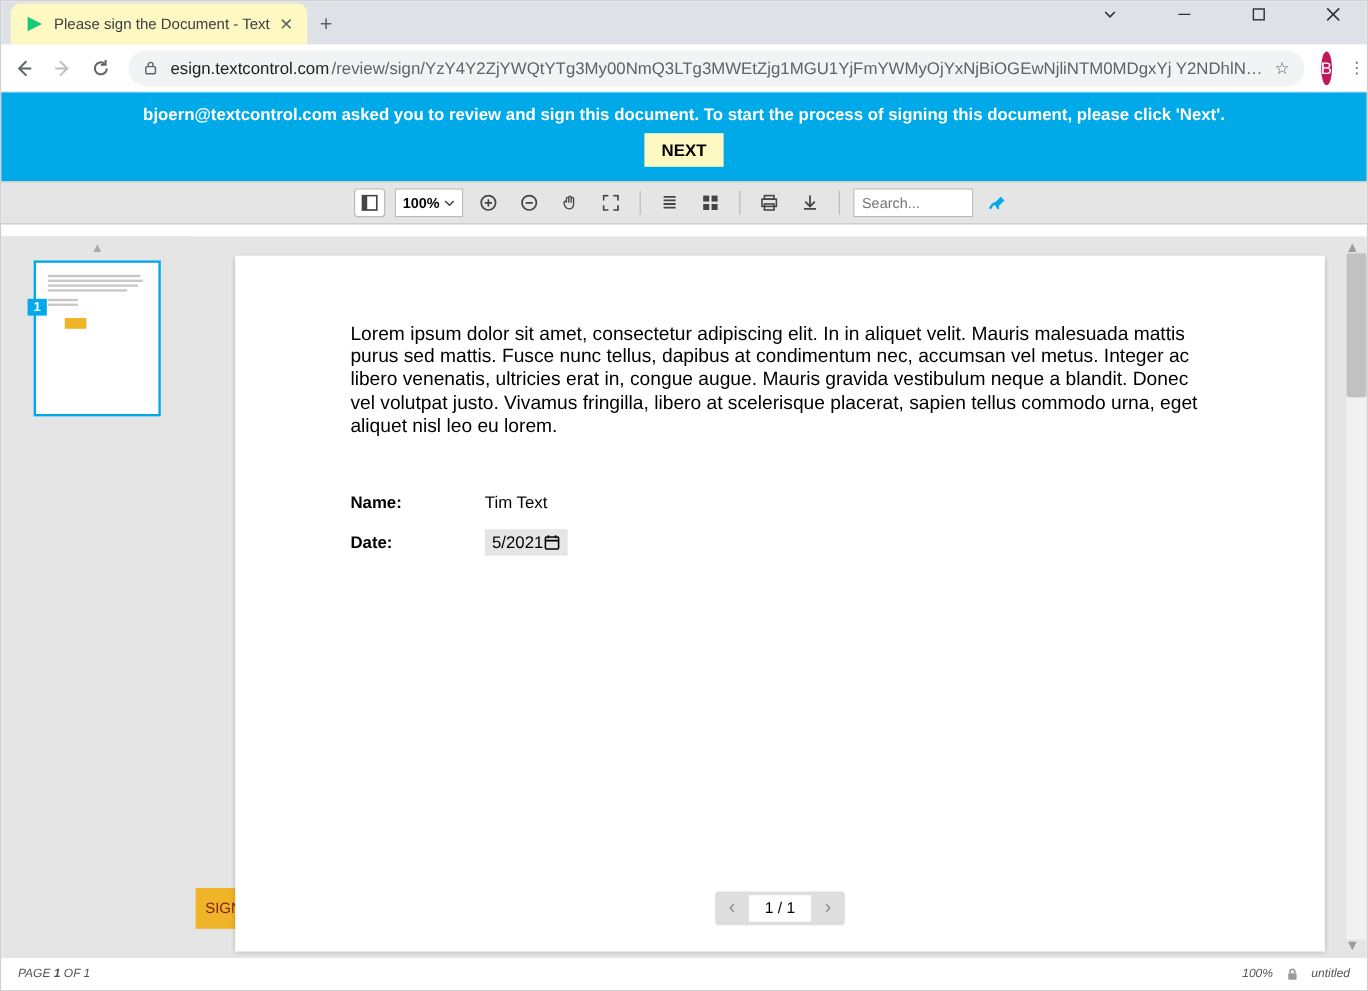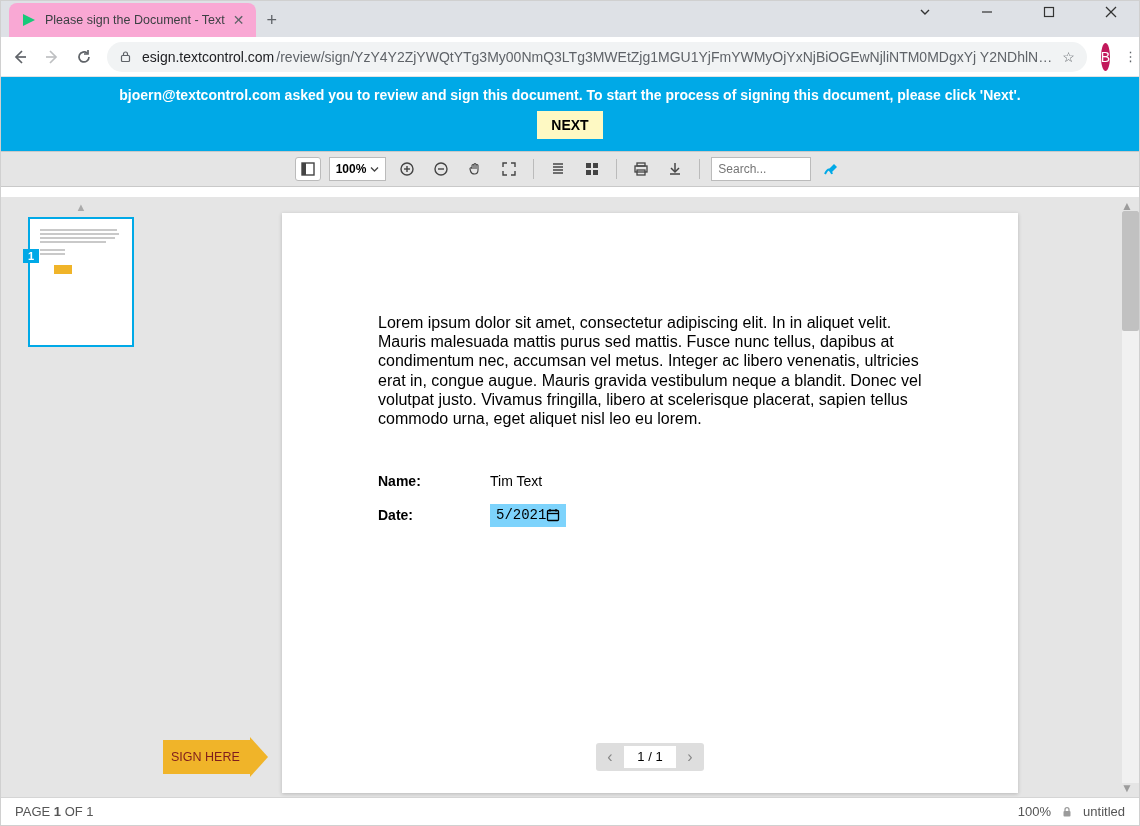--- a/index.html
+++ b/index.html
@@ -1,20 +1,20 @@
 <!DOCTYPE html>
 <html><head>
 <meta charset="utf-8">
 <style>
   * { box-sizing: border-box; }
   html, body { margin:0; padding:0; font-family: "Segoe UI", Arial, sans-serif; font-size:13px; background:#fff; color:#000; }
   body { width:1140px; height:826px; overflow:hidden; position:relative; border:1px solid #d0d0d0; }
   
   .tabstrip { height:36px; background:#dee1e6; display:flex; align-items:flex-end; padding-left:8px; position:relative; }
-  .tab { display:flex; align-items:center; gap:8px; background:#f9a8d4; height:34px; border-radius:8px 8px 0 0; padding:0 12px; min-width:240px; font-size:12.5px; color:#3c4043; }
+  .tab { display:flex; align-items:center; gap:8px; background:#fef9c3; height:34px; border-radius:8px 8px 0 0; padding:0 12px; min-width:240px; font-size:12.5px; color:#3c4043; }
   .tab .favicon { width:16px; height:16px; }
   .tab .title { flex:1; overflow:hidden; white-space:nowrap; text-overflow:ellipsis; }
   .tab .x { font-size:14px; color:#5f6368; }
   .new-tab { margin-left:10px; font-size:18px; color:#5f6368; padding-bottom:6px; }
   .win-top-right { position:absolute; right:8px; top:-4px; display:flex; gap:22px; align-items:center; }
   .win-top-right .ctl { width:40px; height:30px; display:flex; align-items:center; justify-content:center; }
   
   .addrbar { height:40px; background:#fff; border-bottom:1px solid #e1e3e5; display:flex; align-items:center; padding:0 10px; gap:14px; }
   .nav-icn { width:20px; height:20px; display:flex; align-items:center; justify-content:center; color:#5f6368; }
   .url-pill { flex:1; height:30px; background:#f1f3f4; border-radius:15px; display:flex; align-items:center; padding:0 12px; gap:10px; font-size:14px; color:#5f6368; }
@@ -40,36 +40,36 @@
   .thumb-card .num { position:absolute; left:-7px; top:30px; background:#00a9e7; color:#fff; font-size:11px; font-weight:bold; padding:1px 5px; }
   .thumb-lines { margin-top:2px; }
   .thumb-lines div { height:2px; background:#c9c9c9; margin-bottom:2px; }
   .thumb-sigmini { width:18px; height:9px; background:#f0b429; margin-top:10px; margin-left:14px; }
   .doc-region { flex:1; position:relative; overflow:hidden; padding-top:6px; }
   .doc-region .scroll-arrow { position:absolute; right:6px; font-size:12px; color:#9c9c9c; }
   .doc-region .sa-up { top:2px; }
   .doc-region .sa-dn { bottom:2px; }
   .rscroll { position:absolute; right:0; top:14px; bottom:14px; width:17px; background:#f1f1f1; }
   .rscroll .handle { position:absolute; top:0; width:100%; height:120px; background:#c1c1c1; border-radius:2px; }
-  .paper { width:736px; background:#fff; margin:10px auto 0; position:relative; min-height:580px; padding:100px 96px 60px; font-size:16px; line-height:1.2; box-shadow:0 1px 4px rgba(0,0,0,0.2); }
+  .paper { width:908px; background:#fff; margin:10px auto 0; position:relative; min-height:580px; padding:56px 96px 60px; font-size:16px; line-height:1.2; box-shadow:0 1px 4px rgba(0,0,0,0.2); }
   .fieldrow { margin-top:42px; font-size:14px; display:flex; align-items:center; height:22px; }
   .fieldrow + .fieldrow { margin-top:12px; }
   .fieldrow.sig { margin-top:32px; align-items:flex-start; }
   .fieldrow .lbl { width:112px;font-weight:bold; }
-  .datebox { background:#7dd3fc; padding:3px 6px; display:flex; align-items:center; color:#000;font-family:Liberation Mono, monospace; }
+  .datebox { background:#e5e5e5; padding:3px 6px; display:flex; align-items:center; color:#000; }
   .sigbox { width:142px; height:76px; background:#ecc24a; display:flex; align-items:center; justify-content:center; position:relative; }
   .sigbox svg { width:62px; height:62px; }
   .sign-tag { position:absolute; left:2px; top:540px; display:flex; align-items:center; }
   .sign-tag .r { background:#f0b429; color:#7f1d1d; font-size:12.5px; font-weight:500; padding:10px 10px 10px 8px; }
   .sign-tag .tri { width:0; height:0; border-top:20px solid transparent; border-bottom:20px solid transparent; border-left:18px solid #f0b429; }
   .pager { position:absolute; bottom:22px; left:50%; transform:translateX(-50%); width:108px; height:28px; background:#dedede; border-radius:3px; display:flex; align-items:center; }
   .pager .pg { flex:0 0 28px; display:flex; align-items:center; justify-content:center; color:#888; }
   .pager .pv { flex:1; background:#fff; margin:3px 0; height:22px; display:flex; align-items:center; justify-content:center; font-size:13px; }
   
-  .statusbar { position:absolute; left:0; right:0; bottom:0; height:28px; background:#fff; border-top:1px solid #d5d5d5; display:flex; align-items:center; padding:0 14px; font-size:13px; color:#555; }
+  .statusbar { position:absolute; left:0; right:0; bottom:0; height:28px; background:#fff; border-top:1px solid #d5d5d5; display:flex; align-items:center; padding:0 14px; font-size:10px; color:#555;font-style:italic; }
   .statusbar .spc { flex:1; }
   .statusbar .lock { margin:0 10px; }
   svg { display:block; }
 </style>
 </head>
 <body>
 
 <div class="tabstrip">
   <div class="tab">
     <span class="favicon">

